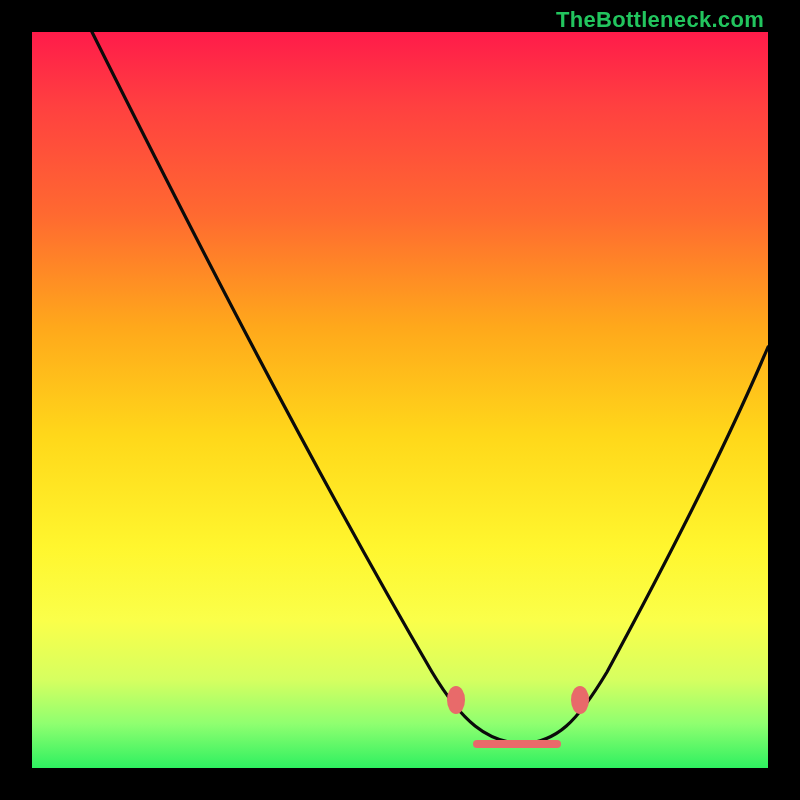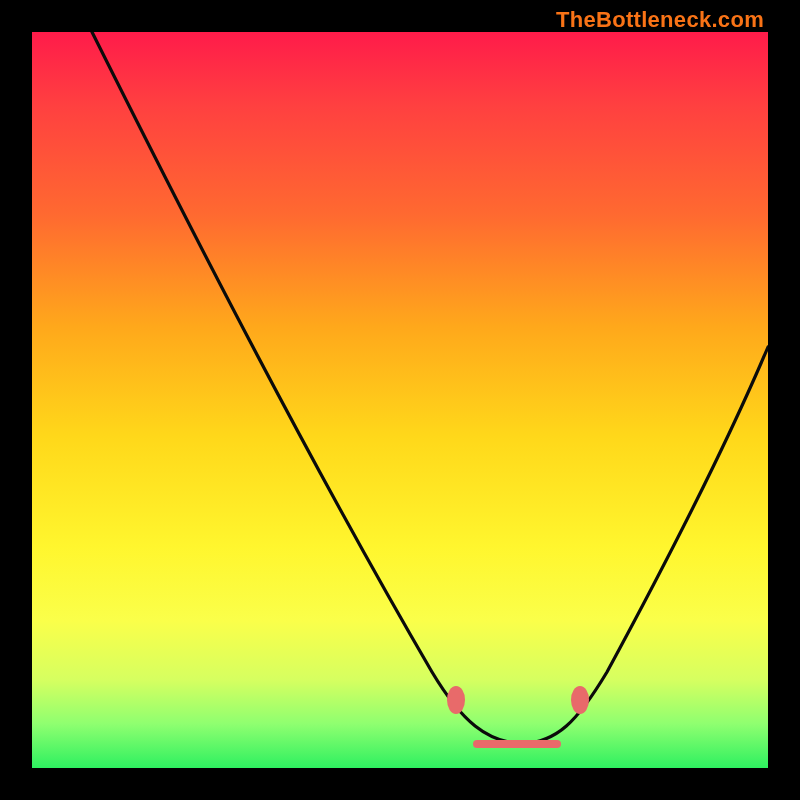--- a/index.html
+++ b/index.html
@@ -33,21 +33,21 @@
       #faff4a 80%,
       #d6ff60 88%,
       #8fff70 94%,
       #2ef060 100%
     );
   }
   .watermark {
     position: absolute;
     right: 36px;
     top: 7px;
-    color: #f97316;
+    color: #22c55e;
     font-size: 22px;
     font-weight: 600;
     letter-spacing: 0.3px;
   }
   svg.curve {
     position: absolute;
     left: 0;
     top: 0;
     width: 736px;
     height: 736px;

